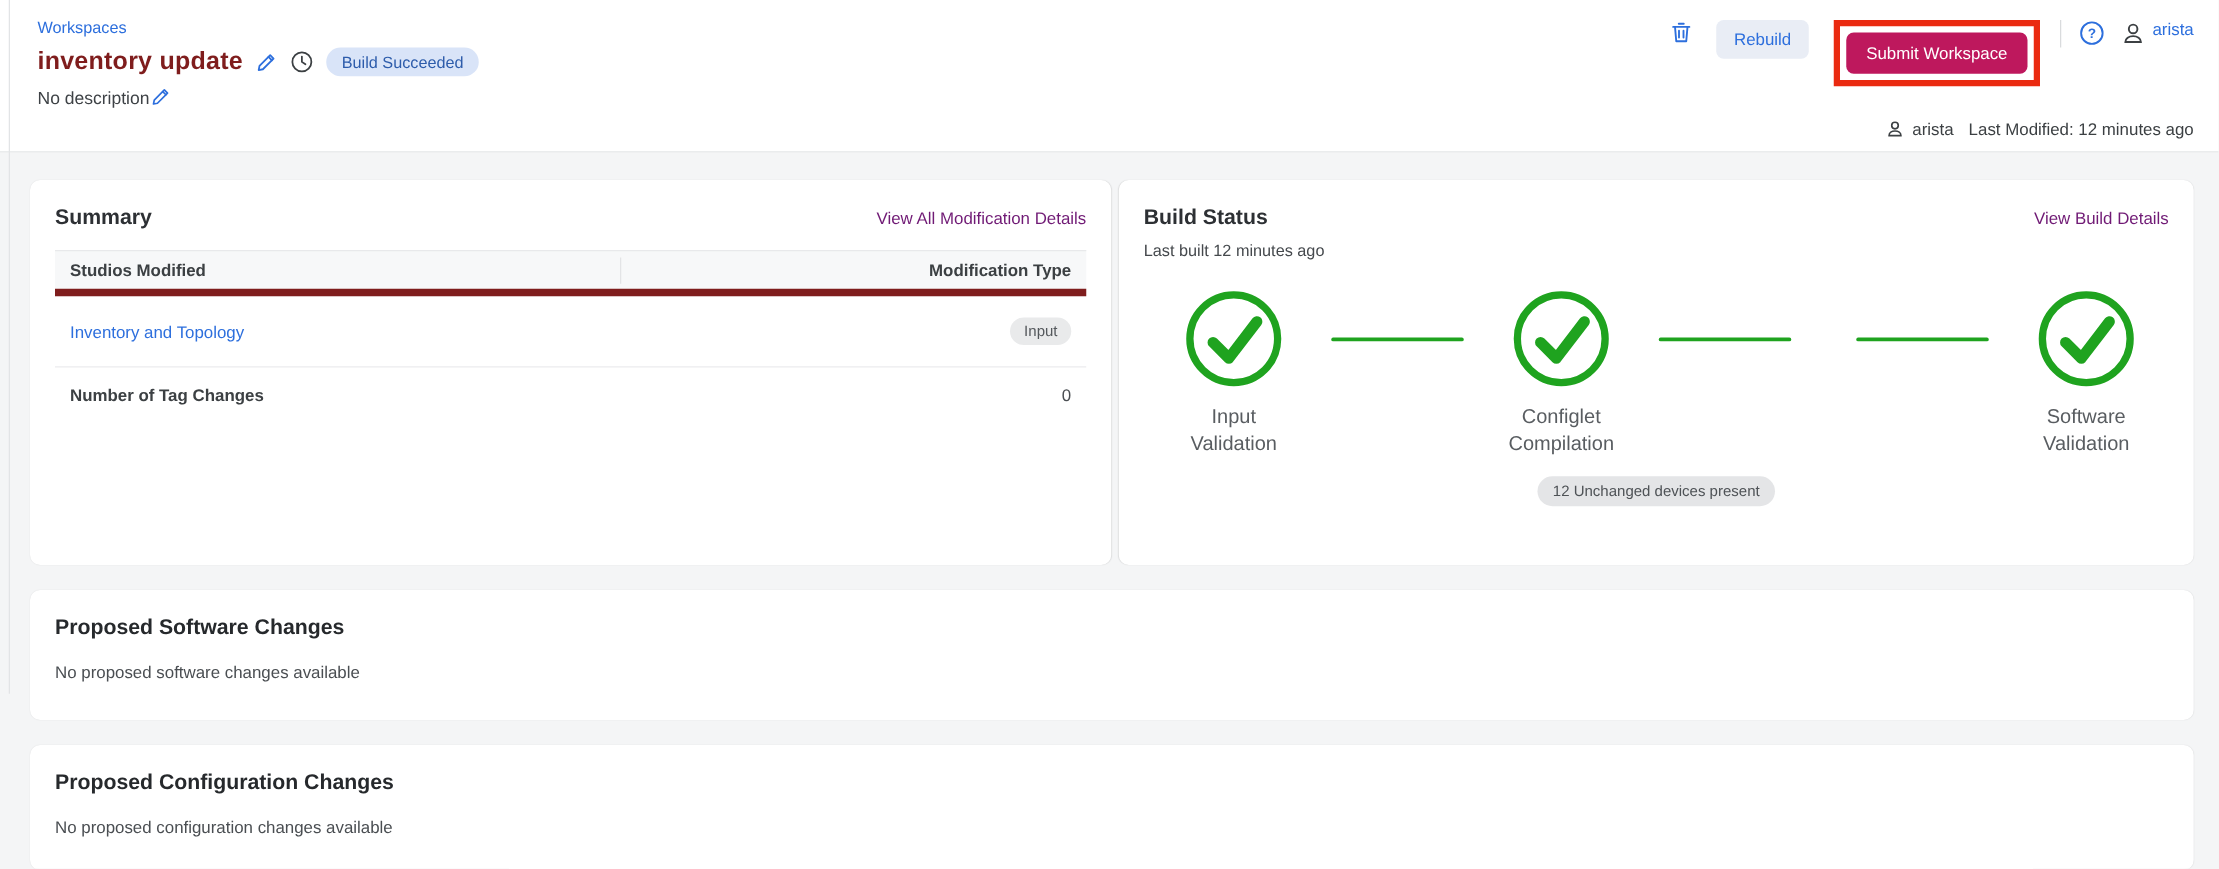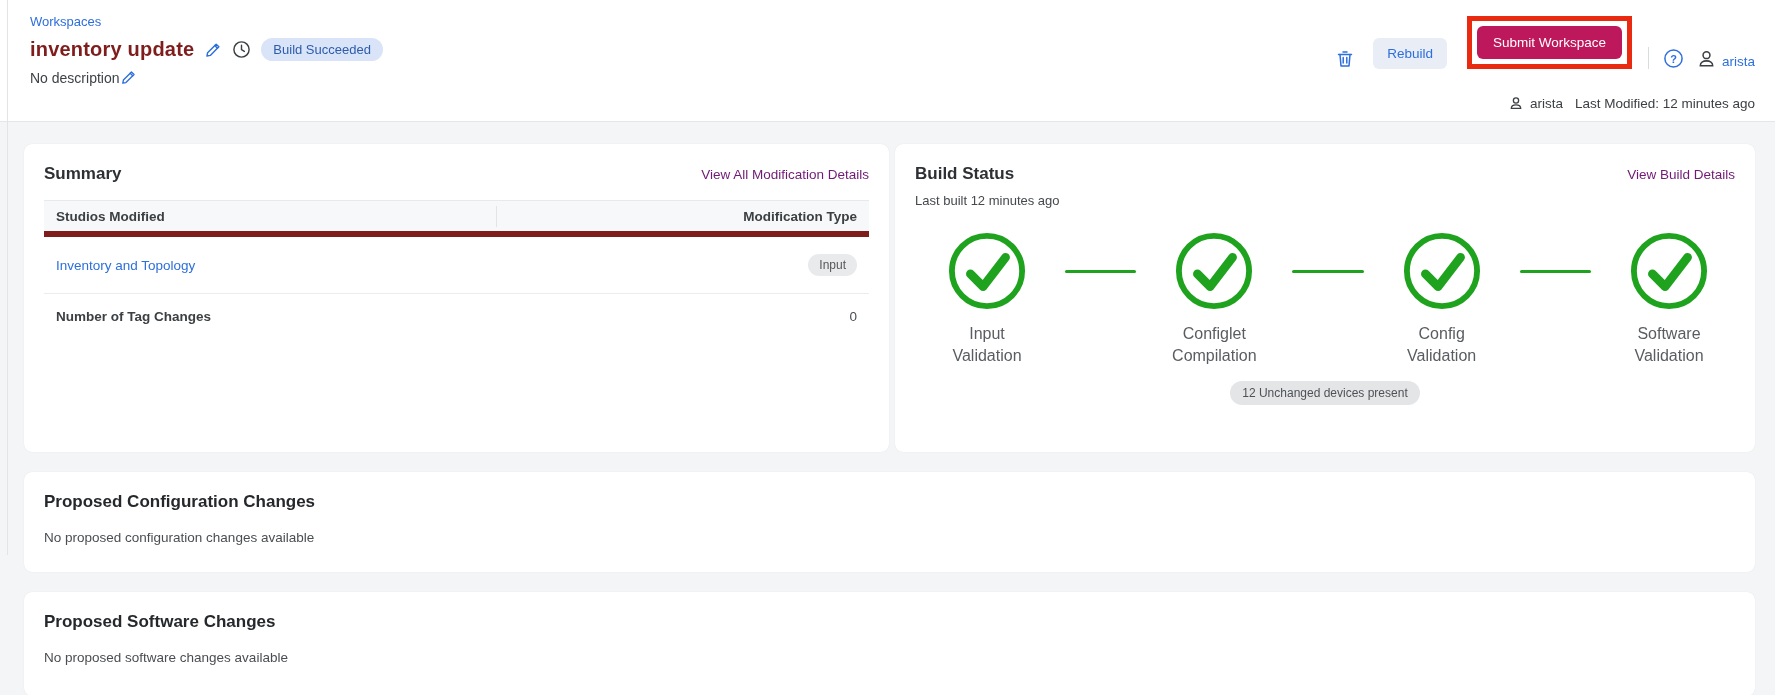--- a/index.html
+++ b/index.html
@@ -21,21 +21,21 @@
   .title-row { display:flex; align-items:center; gap:10px; margin-top:9px; }
   .page-title { font-size:20px; font-weight:700; color:#7f1d1d; letter-spacing:.2px; }
   .icon-btn { display:inline-flex; align-items:center; justify-content:center; cursor:pointer; }
   .status-pill {
     background:#d9e4f8; color:#2d5cab; font-size:13px;
     padding:4px 12px; border-radius:12px; white-space:nowrap;
   }
   .desc-row { display:flex; align-items:center; gap:0; margin-top:8px; font-size:14px; color:#3e4246; }
 
   .header-right { display:flex; flex-direction:column; align-items:flex-end; }
-  .actions-row { display:flex; align-items:flex-end; margin-top:6px; }
+  .actions-row { display:flex; align-items:flex-start; margin-top:6px; }
   .btn {
     font-size:13.5px; border:none; border-radius:6px; cursor:pointer;
     padding:8px 14px; font-family:inherit;
   }
   .btn-secondary { background:#e9edf5; color:#2d6fdd; margin-left:18px; }
   .submit-wrap { position:relative; margin-left:20px; padding:10px 10px; }
   .annotation-box {
     position:absolute; inset:0; border:5px solid #ea2a10; pointer-events:none;
   }
   .btn-primary { background:#be185d; color:#fff; padding:9px 16px; }
@@ -221,46 +221,39 @@
           </div>
           <div class="connector"></div>
           <div class="step">
             <svg class="step-circle" viewBox="0 0 80 80">
               <circle cx="40" cy="40" r="36" fill="#fff" stroke="#1fa31f" stroke-width="6"></circle>
               <path d="M23 43 L36 56 L59 26" fill="none" stroke="#1fa31f" stroke-width="9" stroke-linecap="round" stroke-linejoin="round"></path>
             </svg>
             <div class="step-label">Configlet Compilation</div>
           </div>
           <div class="connector"></div>
-          <div class="step">
-            <svg class="step-circle" viewBox="0 0 80 80">
-              <circle cx="40" cy="40" r="36" fill="#fff" stroke="#1fa31f" stroke-width="6"></circle>
-              <path d="M23 43 L36 56 L59 26" fill="none" stroke="#1fa31f" stroke-width="9" stroke-linecap="round" stroke-linejoin="round"></path>
-            </svg>
-            <div class="step-label">Config Validation</div>
-          </div>
           <div class="connector"></div>
           <div class="step">
             <svg class="step-circle" viewBox="0 0 80 80">
               <circle cx="40" cy="40" r="36" fill="#fff" stroke="#1fa31f" stroke-width="6"></circle>
               <path d="M23 43 L36 56 L59 26" fill="none" stroke="#1fa31f" stroke-width="9" stroke-linecap="round" stroke-linejoin="round"></path>
             </svg>
             <div class="step-label">Software Validation</div>
           </div>
         </div>
 
         <div class="unchanged-row">
           <span class="unchanged-pill">12 Unchanged devices present</span>
         </div>
       </div>
     </div>
 
+    <div class="card card-proposed-sw">
+      <div class="section-title">Proposed Software Changes</div>
+      <div class="empty-text">No proposed software changes available</div>
+    </div>
+
     <div class="card card-proposed-config">
       <div class="section-title">Proposed Configuration Changes</div>
       <div class="empty-text">No proposed configuration changes available</div>
     </div>
-
-    <div class="card card-proposed-sw">
-      <div class="section-title">Proposed Software Changes</div>
-      <div class="empty-text">No proposed software changes available</div>
-    </div>
   </div>
 </div>
 
 </body></html>

